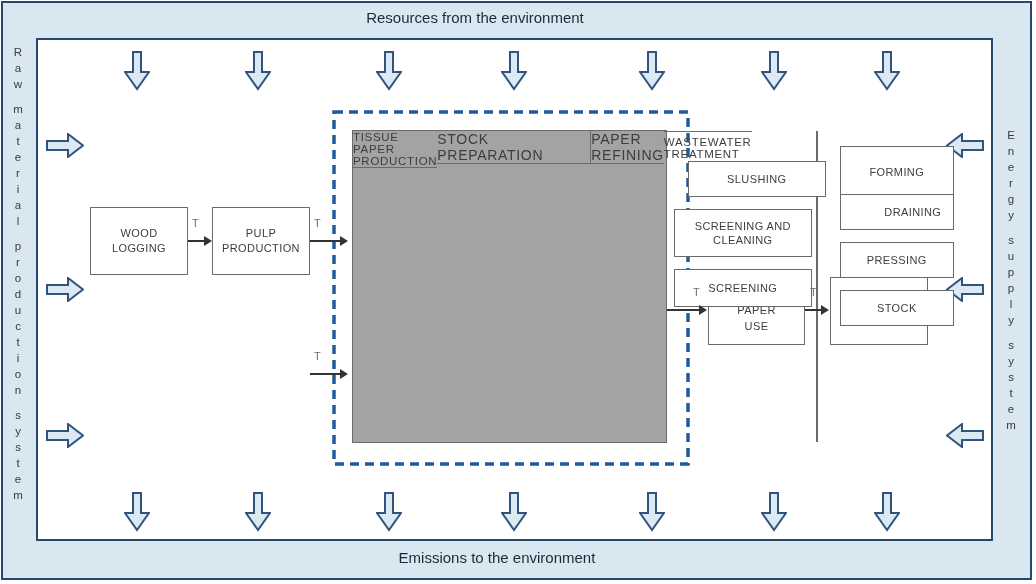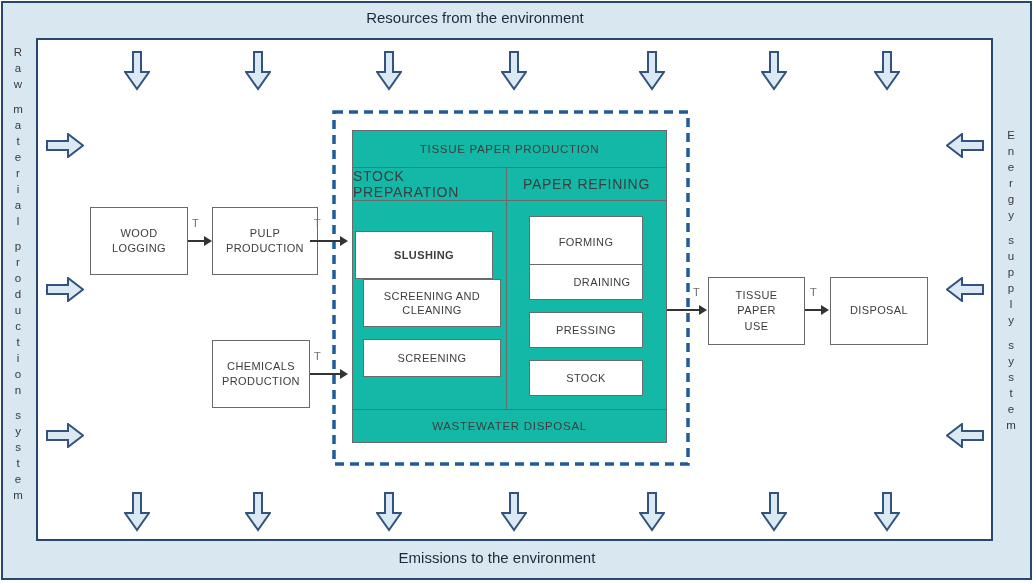--- a/index.html
+++ b/index.html
@@ -37,21 +37,21 @@
   .block-arrow{position:absolute;line-height:0;}
   .block-arrow svg path{fill:var(--arrow-fill);stroke:var(--arrow-stroke);stroke-width:2;stroke-linejoin:miter;}
 
   .node{position:absolute;background:#fff;border:1.5px solid var(--box-border);
         display:flex;align-items:center;justify-content:center;text-align:center;
         font-size:11px;line-height:1.4;letter-spacing:.4px;color:var(--box-text);padding:3px 2px;}
 
   .dashed-frame{position:absolute;left:332px;top:110px;line-height:0;}
 
   .prod{position:absolute;left:352px;top:130px;width:315px;height:313px;
-        background:#14b8a6;border:1.5px solid var(--box-border);display:flex;flex-direction:column;}
+        background:#a3a3a3;border:1.5px solid var(--box-border);display:flex;flex-direction:row;}
   .prod-title{height:37px;border-bottom:1.5px solid var(--box-border);
         display:flex;align-items:center;justify-content:center;
         font-size:11.5px;letter-spacing:.7px;color:var(--box-text);}
   .prod-subheads{height:33px;border-bottom:1.5px solid var(--box-border);display:flex;}
   .prod-subheads .cell{display:flex;align-items:center;justify-content:center;
         font-size:14px;letter-spacing:.7px;color:var(--box-text);}
   .cell.c-left{width:154px;border-right:1.5px solid var(--box-border);}
   .cell.c-right{flex:1;}
   .prod-body{position:relative;flex:1;}
   .prod-col-divider{position:absolute;left:152.5px;top:0;bottom:0;width:1.5px;background:var(--box-border);}
@@ -192,25 +192,22 @@
   <span class="block-arrow" style="left:946px;top:277px;"><svg width="38" height="25" viewBox="0 0 38 25">
         <path d="M37 8 H16 V1 L1 12.5 L16 24 V17 H37 Z"></path>
       </svg></span>
   <span class="block-arrow" style="left:946px;top:423px;"><svg width="38" height="25" viewBox="0 0 38 25">
         <path d="M37 8 H16 V1 L1 12.5 L16 24 V17 H37 Z"></path>
       </svg></span>
 
   <div class="node" style="left:90px;top:207px;width:98px;height:68px;">
       <span>WOOD LOGGING</span>
     </div>
-  <div class="node" style="left:212px;top:207px;width:106px;height:68px;">
+  <div class="node" style="left:212px;top:207px;width:98px;height:68px;">
       <span>PULP PRODUCTION</span>
-    </div>
-  <div class="node" style="left:212px;top:340px;width:98px;height:68px;">
-      <span>CHEMICALS PRODUCTION</span>
     </div>
   <div class="node" style="left:830px;top:277px;width:98px;height:68px;">
       <span>DISPOSAL</span>
     </div>
   <div class="node" style="left:708px;top:277px;width:97px;height:68px;padding:3px 18px;">
       <span>TISSUE PAPER USE</span>
     </div>
 
   <div class="dashed-frame">
     <svg width="358" height="356" viewBox="0 0 358 356">
@@ -219,29 +216,29 @@
   </div>
 
   <div class="prod">
     <div class="prod-title">TISSUE PAPER PRODUCTION</div>
     <div class="prod-subheads">
       <div class="cell c-left">STOCK PREPARATION</div>
       <div class="cell c-right">PAPER REFINING</div>
     </div>
     <div class="prod-body">
       <div class="prod-col-divider"></div>
-      <div class="step" style="left:2px;top:30px;width:138px;height:48px;font-weight:bold;">SLUSHING</div>
+      <div class="step" style="left:24px;top:30px;width:138px;height:36px;">SLUSHING</div>
       <div class="step" style="left:10px;top:78px;width:138px;height:48px;">SCREENING AND CLEANING</div>
       <div class="step" style="left:10px;top:138px;width:138px;height:38px;">SCREENING</div>
       <div class="step" style="left:176px;top:15px;width:114px;height:52px;">FORMING</div>
       <div class="step" style="left:176px;top:63px;width:114px;height:36px;padding-left:36px;">DRAINING</div>
       <div class="step" style="left:176px;top:111px;width:114px;height:36px;">PRESSING</div>
       <div class="step" style="left:176px;top:159px;width:114px;height:36px;">STOCK</div>
     </div>
-    <div class="prod-footer">WASTEWATER DISPOSAL</div>
+    <div class="prod-footer">WASTEWATER TREATMENT</div>
   </div>
 
   <div class="hline" style="left:188px;top:240px;width:17px;"></div>
   <div class="ahead" style="left:204px;top:236px;"></div>
   <span class="t-label" style="left:192px;top:217px;">T</span>
 
   <div class="hline" style="left:310px;top:240px;width:31px;"></div>
   <div class="ahead" style="left:340px;top:236px;"></div>
   <span class="t-label" style="left:314px;top:217px;">T</span>
 

